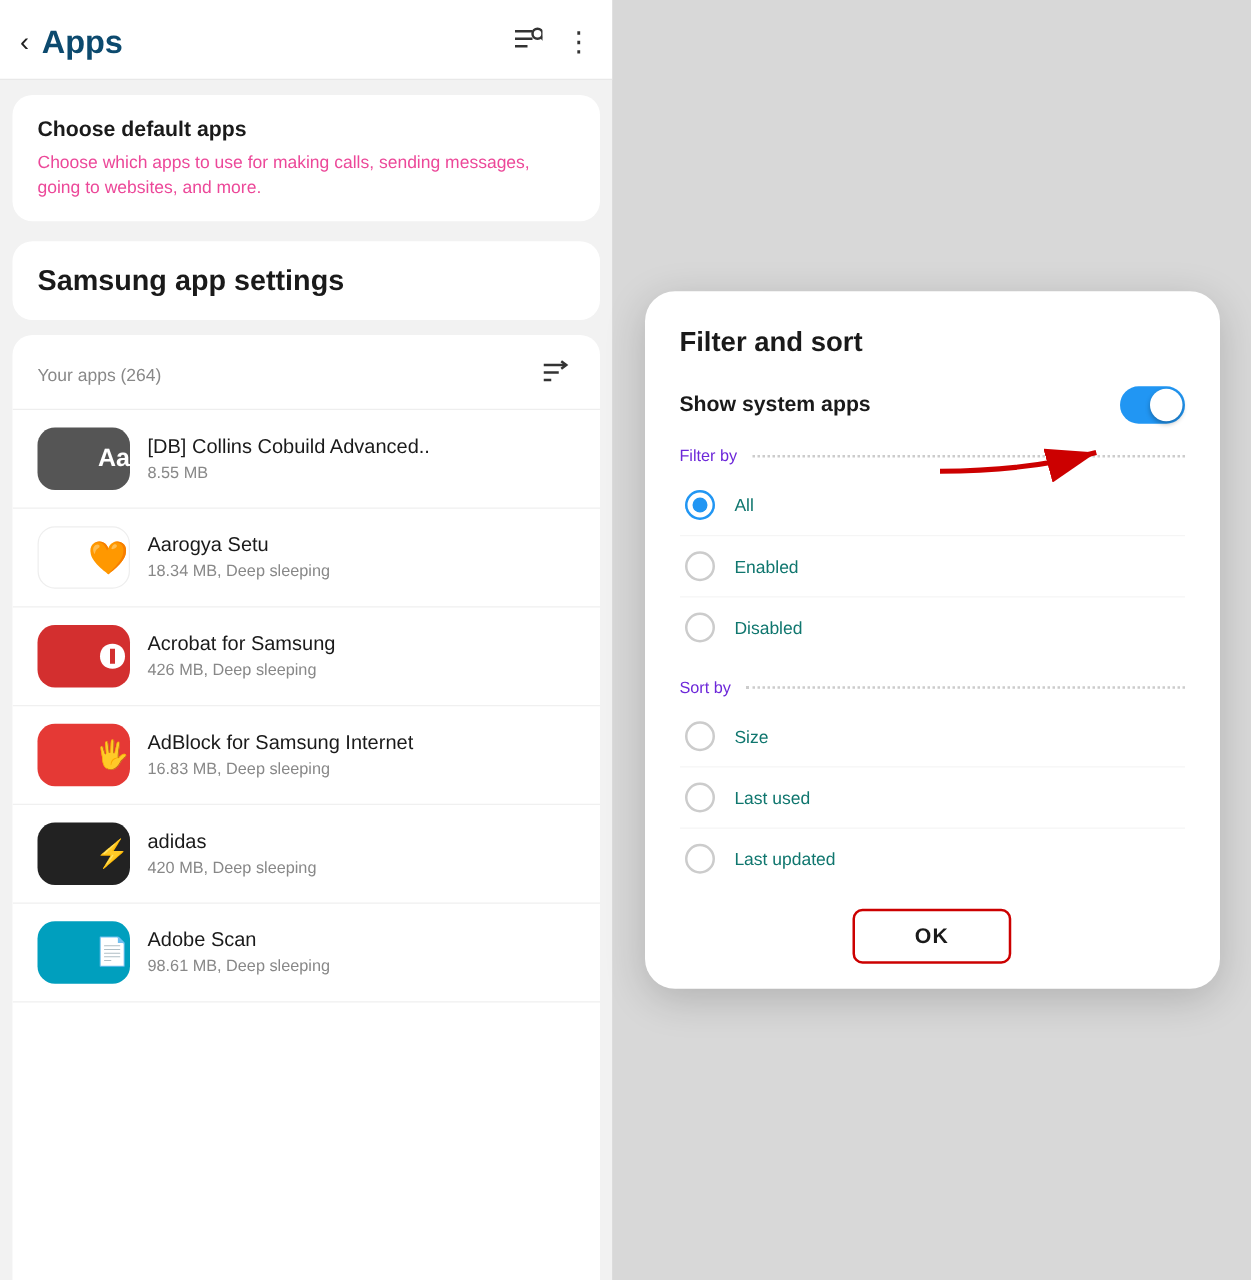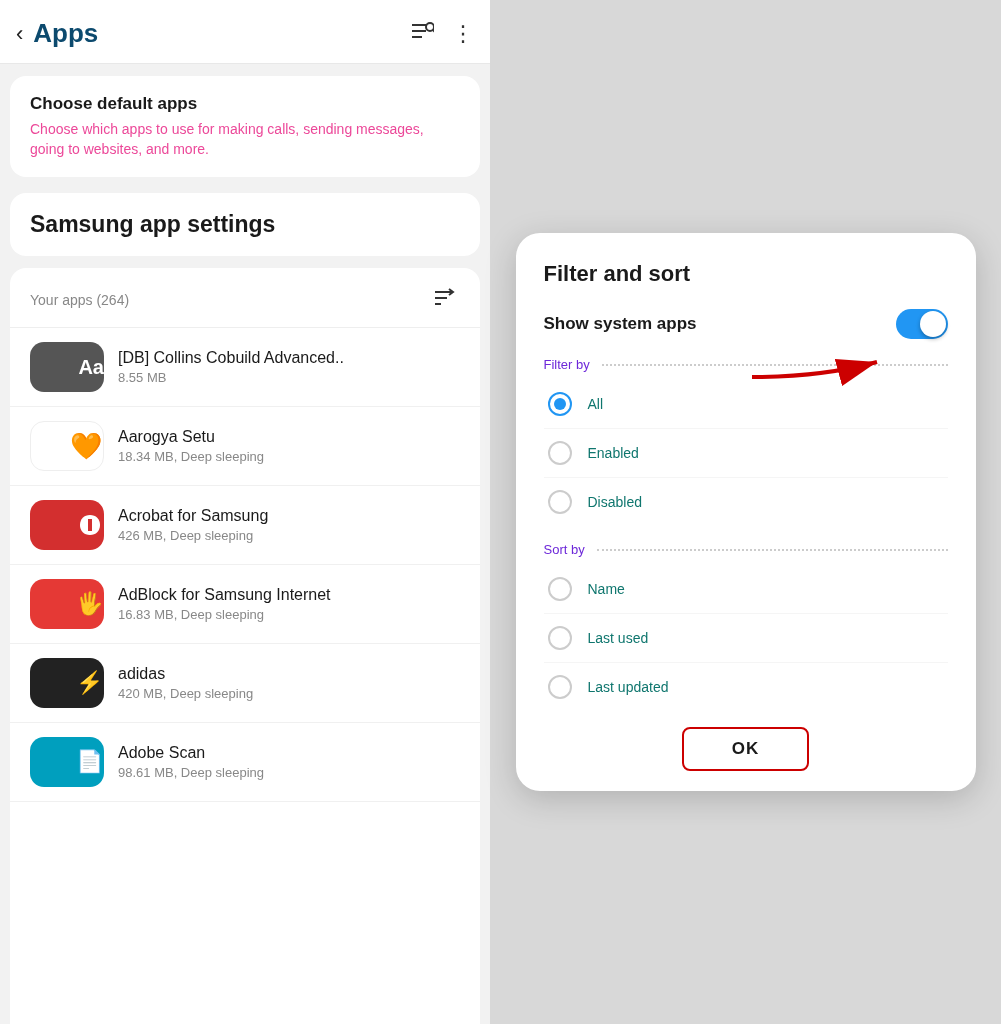--- a/index.html
+++ b/index.html
@@ -500,21 +500,21 @@
     </div>
 
     <div class="section-label">
       <span>Sort by</span>
       <span class="dotted-line"></span>
     </div>
 
     <div class="radio-group">
       <div class="radio-item">
         <div class="radio-circle"></div>
-        <span class="radio-label">Name</span>
+        <span class="radio-label">Size</span>
       </div>
       <div class="radio-item">
         <div class="radio-circle"></div>
         <span class="radio-label">Last used</span>
       </div>
       <div class="radio-item">
         <div class="radio-circle"></div>
         <span class="radio-label">Last updated</span>
       </div>
     </div>

